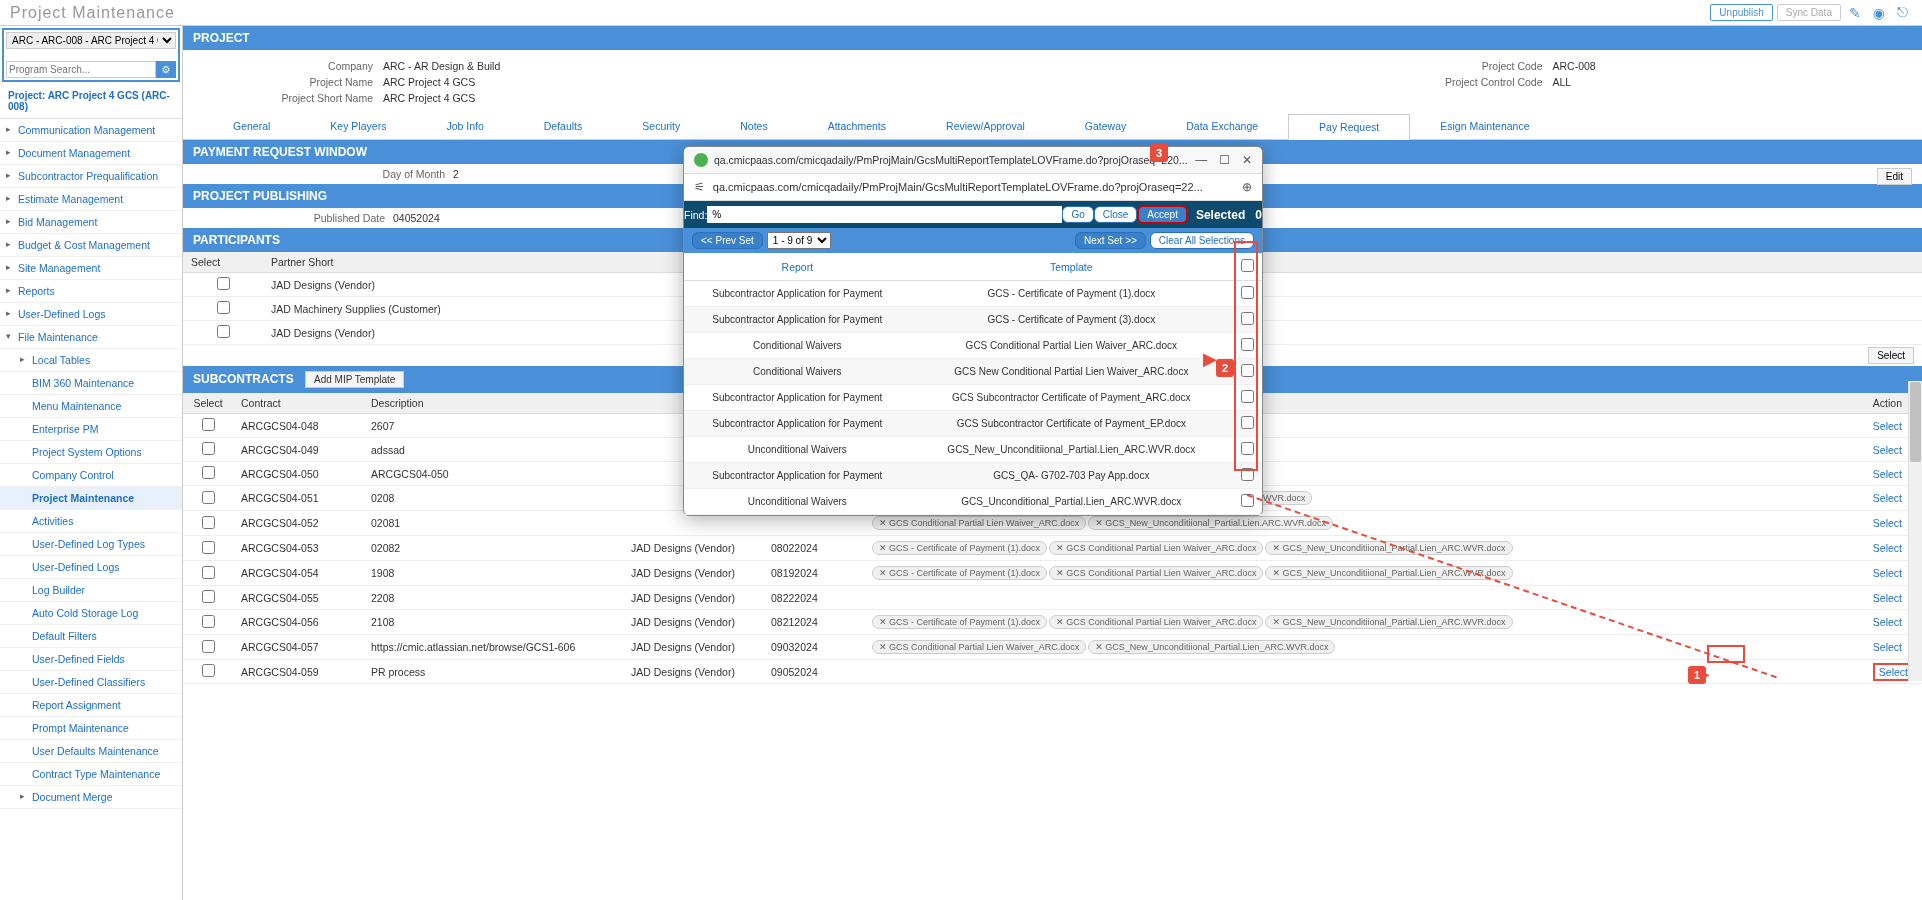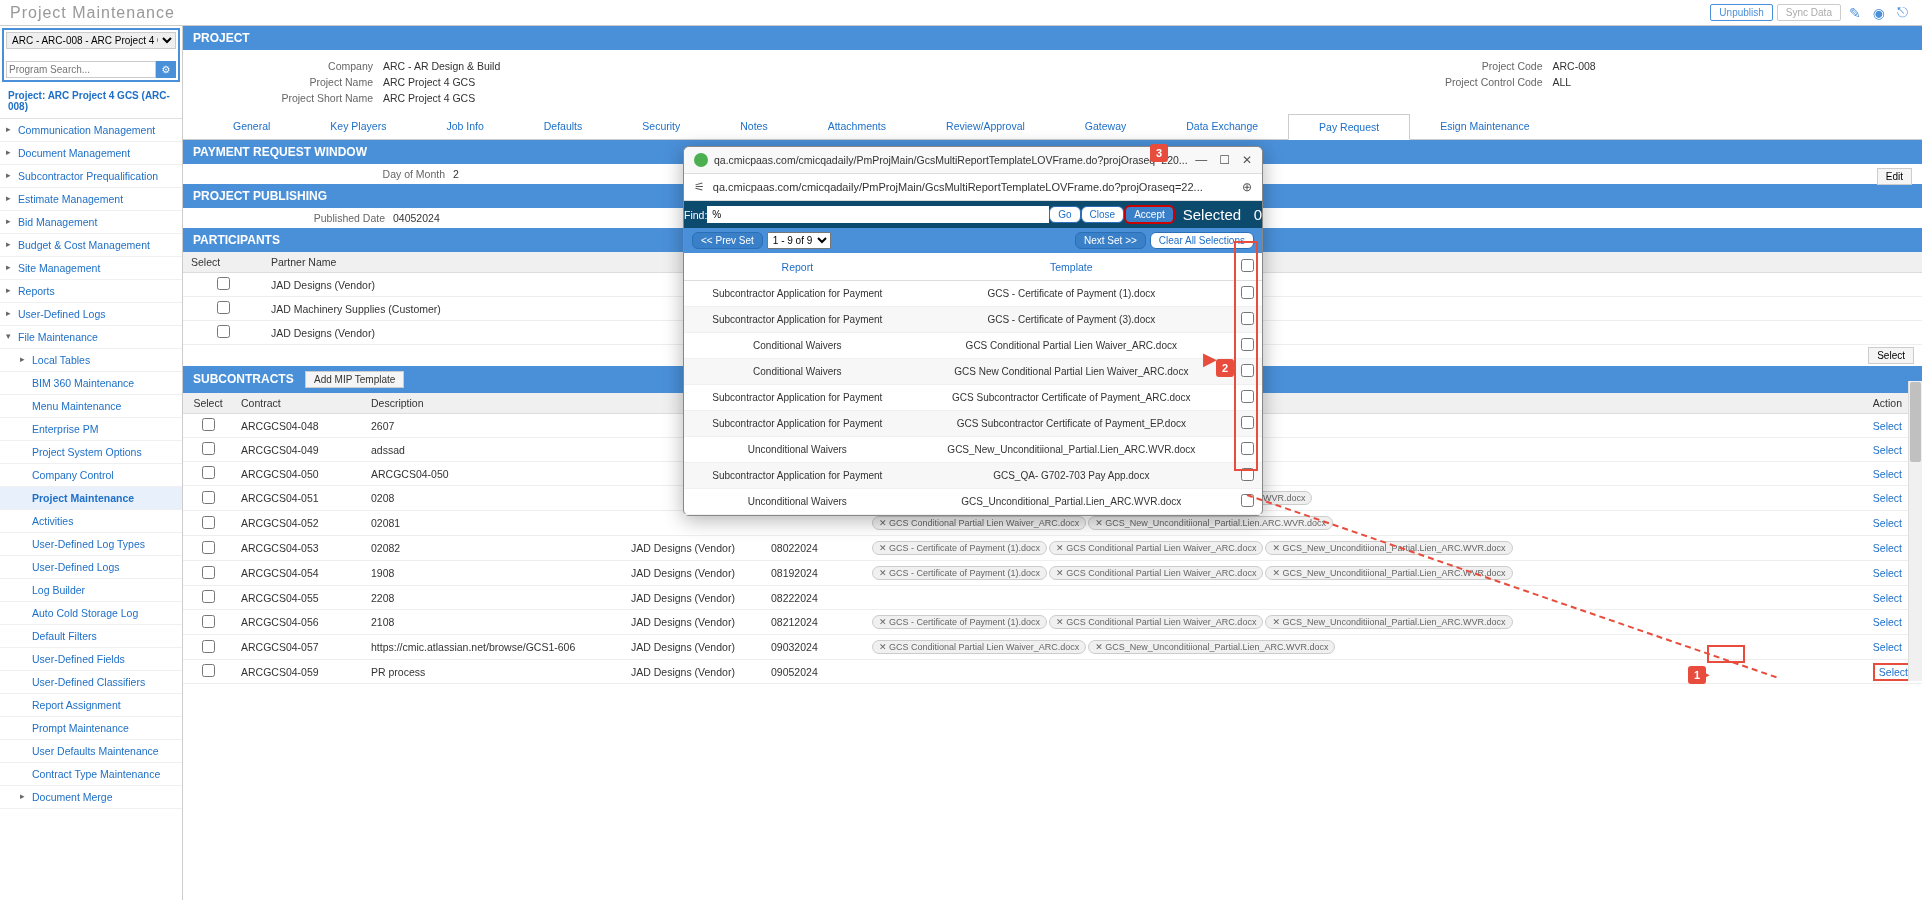--- a/index.html
+++ b/index.html
@@ -56,21 +56,21 @@
 .modal-win-btns span { cursor: pointer; }
 .modal-addressbar { display: flex; align-items: center; padding: 6px 10px; border-bottom: 1px solid #ddd; gap: 8px; }
 .modal-addr-icon { font-size: 12px; color: #555; }
 .modal-addr-url { flex: 1; font-size: 11px; color: #333; overflow: hidden; white-space: nowrap; text-overflow: ellipsis; }
 .modal-body { }
 .modal-toolbar { background: #0c4a6e; padding: 4px 0; display: flex; align-items: center; gap: 0; }
 .modal-toolbar .lbl { color: #fff; font-size: 10.5px; }
 .modal-toolbar input { flex: 1; padding: 2px 4px; font-size: 10px; border: 1px solid #fff; }
 .modal-btn { background: #fff; border: 1px solid #2a70b9; color: #1e6fc7; padding: 2px 8px; font-size: 10px; cursor: pointer; border-radius: 6px; }
 .modal-btn.primary { background: #3a80c9; color: #fff; border: 2px solid #c00; }
-.modal-sel { color: #fff; font-size: 15px; margin-left: 8px; }
+.modal-sel { color: #fff; font-size: 12px; margin-left: 8px; font-weight: bold; }
 .modal-row2 { background: #4a90d9; padding: 4px 8px; display: flex; justify-content: space-between; }
 .modal-row2 .nav-btns { display: flex; gap: 4px; align-items: center; }
 .modal-row2 select { font-size: 10px; padding: 1px; }
 .lov-table { width: 100%; border-collapse: collapse; }
 .lov-table th { color: #1e6fc7; padding: 6px 8px; font-size: 10.5px; border-bottom: 1px solid #ddd; font-weight: normal; text-align: center; }
 .lov-table td { padding: 5px 8px; font-size: 10px; text-align: center; border-bottom: 1px solid #f0f0f0; }
 .lov-table tr:nth-child(even) td { background: #f7f7f7; }
 .chk-col { width: 30px; }
 .callout { position: absolute; background: #e74c3c; color: #fff; width: 18px; height: 18px; border-radius: 3px; display: flex; align-items: center; justify-content: center; font-size: 11px; font-weight: bold; z-index: 200; }
 .red-box { position: absolute; border: 2px solid #e74c3c; z-index: 150; pointer-events: none; }
@@ -195,21 +195,21 @@
     <div class="section-header">PROJECT PUBLISHING</div>
     <div class="subsection">
       <span style="display:inline-block;width:200px;text-align:right;padding-right:8px;color:#666">Published Date</span><span>04052024</span>
     </div>
 
     <div class="section-header">PARTICIPANTS</div>
     <table class="data-table">
       <thead>
           <tr>
         <th style="width:80px">Select</th>
-        <th style="width:600px">Partner Name</th>
+        <th style="width:600px">Partner Short</th>
         <th style="width:300px">E-Mail</th>
         <th>Action</th>
       </tr>
         </thead>
       <tbody id="participants-body">
           <tr>
             <td style="text-align:center"><input type="checkbox" style=""></td>
             <td>JAD Designs (Vendor)</td>
             <td class="link">testuser6cmic@gmail.com</td>
             <td class="action-icons"><span>✉</span> <span>🗑</span></td>

